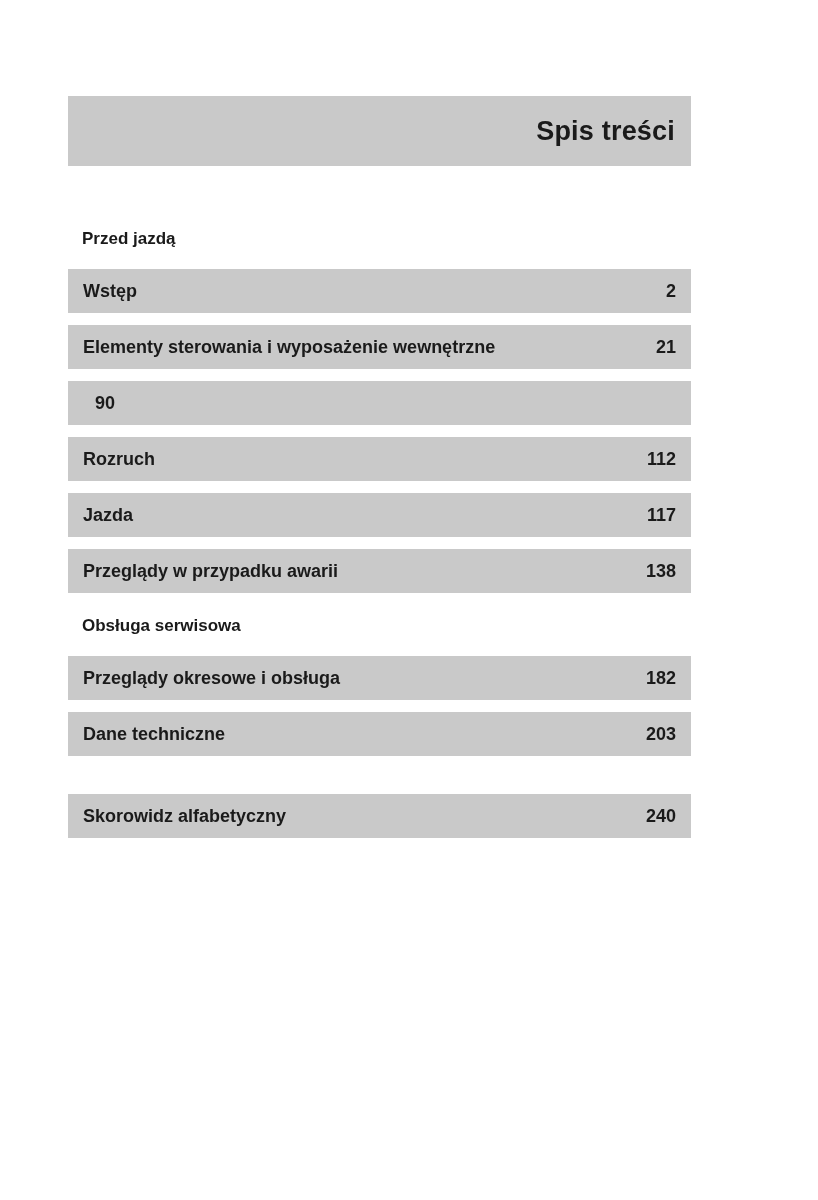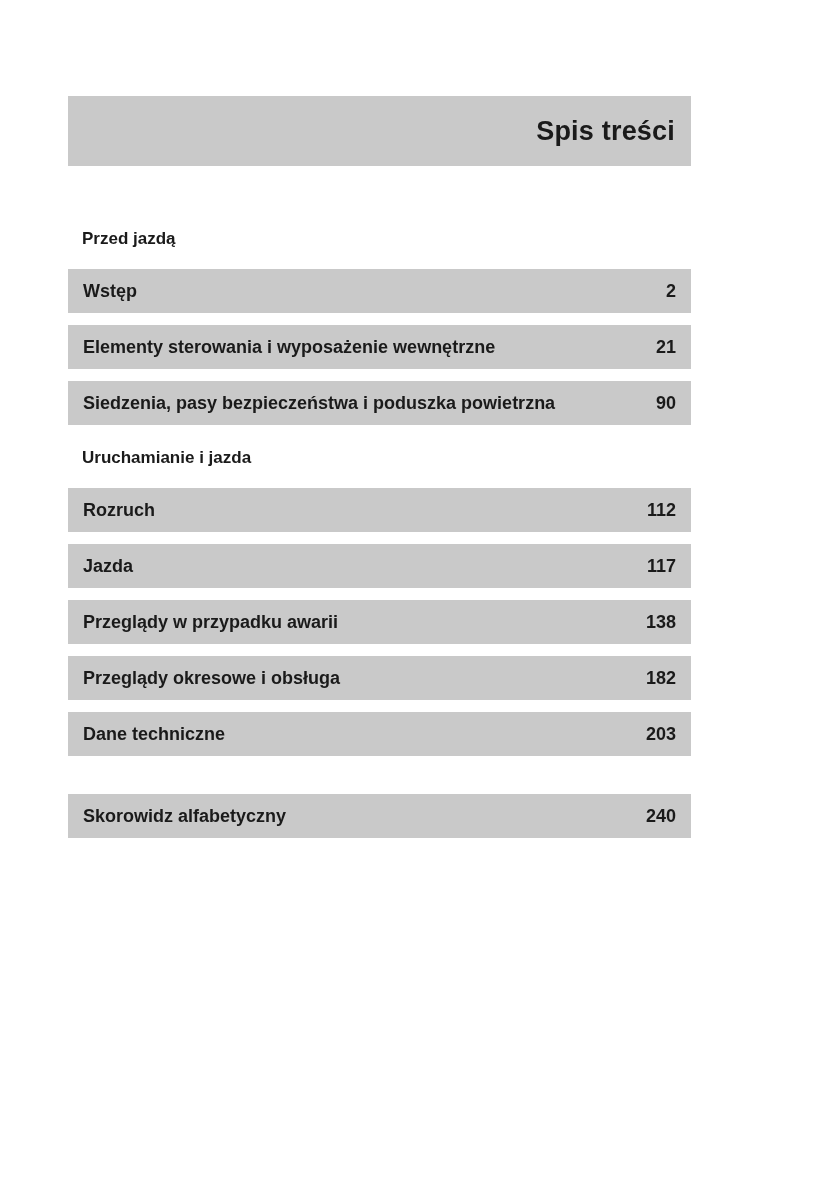--- a/index.html
+++ b/index.html
@@ -80,39 +80,38 @@
 
     <div class="bar">
       <span>Wstęp</span>
       <span class="pagenum">2</span>
     </div>
     <div class="bar">
       <span>Elementy sterowania i wyposażenie wewnętrzne</span>
       <span class="pagenum">21</span>
     </div>
     <div class="bar">
-      <span>Siedzenia, pasy bezpieczeństwa i poduszka powietrzna</span>
       <span class="pagenum">90</span>
     </div>
 
-    <div class="section-heading">Uruchamianie i jazda</div>
 
     <div class="bar">
       <span>Rozruch</span>
       <span class="pagenum">112</span>
     </div>
     <div class="bar">
       <span>Jazda</span>
       <span class="pagenum">117</span>
     </div>
     <div class="bar">
       <span>Przeglądy w przypadku awarii</span>
       <span class="pagenum">138</span>
     </div>
 
+    <div class="section-heading">Obsługa serwisowa</div>
 
     <div class="bar">
       <span>Przeglądy okresowe i obsługa</span>
       <span class="pagenum">182</span>
     </div>
     <div class="bar">
       <span>Dane techniczne</span>
       <span class="pagenum">203</span>
     </div>
 

